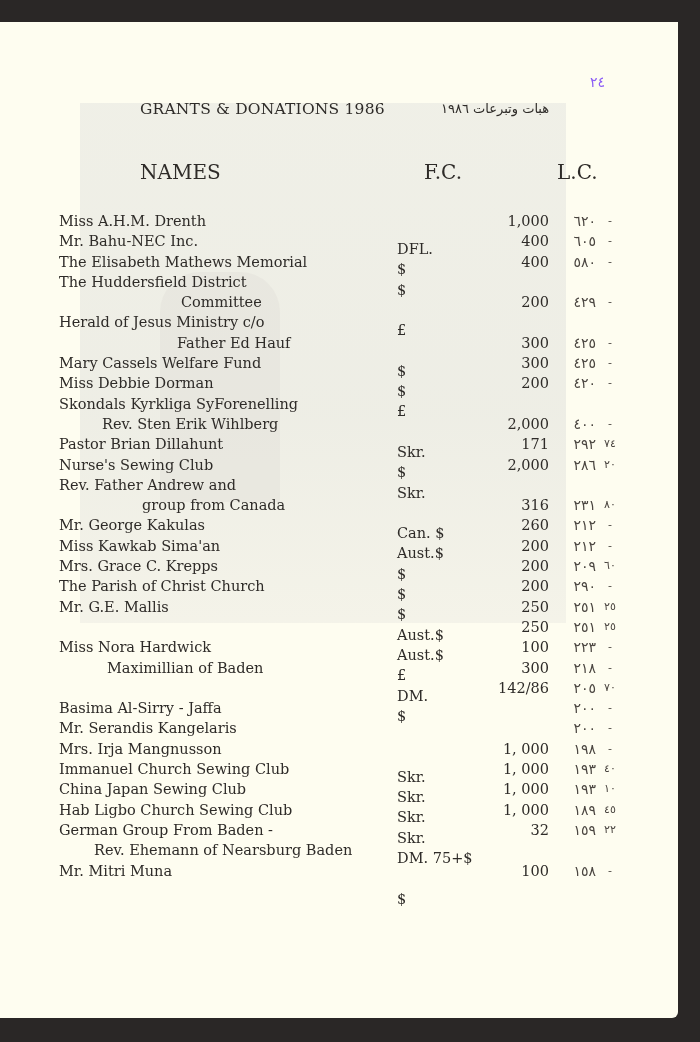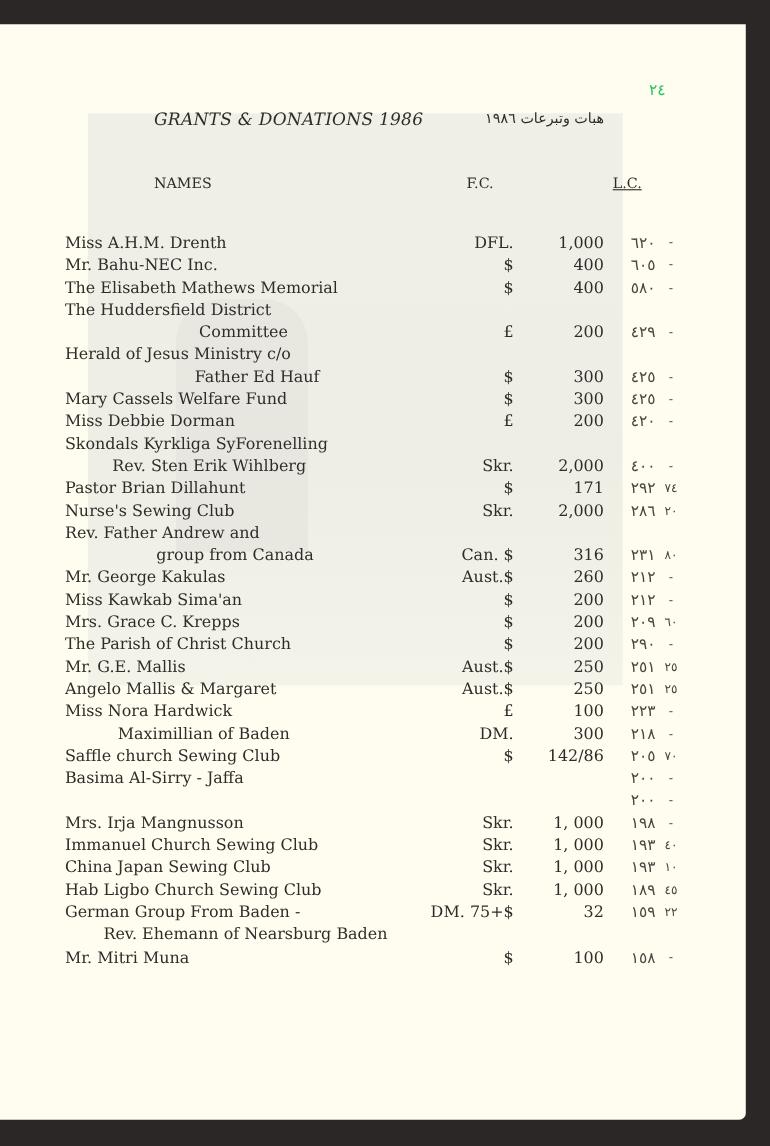--- a/index.html
+++ b/index.html
@@ -17,38 +17,38 @@
   .bleed {
     position:absolute; left:80px; top:81px; width:486px; height:520px;
     background:linear-gradient(180deg,#eeeee6 0%,#ececE4 60%,#f3f2e8 100%);
     opacity:0.9;
   }
   .bleed2 {
     position:absolute; left:160px; top:250px; width:120px; height:230px;
     background:#e3e2da; opacity:0.55; border-radius:40px 40px 0 0;
   }
   .pagenum {
-    position:absolute; left:590px; top:74px; font-size:14px; color:#22c55e;
+    position:absolute; left:590px; top:74px; font-size:14px; color:#8b5cf6;
     font-family:"DejaVu Sans",sans-serif;
   }
   .title {
-    position:absolute; left:140px; top:100px; font-size:15.5px; letter-spacing:0.2px;font-style:italic;
+    position:absolute; left:140px; top:100px; font-size:15.5px; letter-spacing:0.2px;
   }
   .title-ar {
     position:absolute; left:425px; top:101px; font-size:13px;
     font-family:"DejaVu Sans",sans-serif; direction:rtl;margin-left:16px;
   }
-  .hdr { position:absolute; top:160px; font-size:13px; }
+  .hdr { position:absolute; top:160px; font-size:20px; }
   .hdr.names { left:140px; }
   .hdr.fc { left:424px; }
-  .hdr.lc { left:557px;text-decoration:underline; }
+  .hdr.lc { left:557px; }
   .rows { position:absolute; left:59px; top:211px; width:560px; }
   .row { position:relative; height:20.3px; font-size:14.5px; line-height:20.3px; white-space:nowrap; }
   .row .name { position:absolute; left:0; }
-  .row .cur { position:absolute; left:328px; width:80px; text-align:right; }
+  .row .cur { position:absolute; left:338px; width:80px; text-align:left;margin-top:28px; }
   .row .amt { position:absolute; left:380px; width:110px; text-align:right; }
   .row .lc1 { position:absolute; left:495px; width:42px; text-align:right;
     font-family:"DejaVu Sans",sans-serif; font-size:14px; color:#4a4540; }
   .row .lc2 { position:absolute; left:540px; width:22px; text-align:center;
     font-family:"DejaVu Sans",sans-serif; font-size:11px; color:#4a4540; }
 </style>
 </head>
 <body>
 
 <div class="page">
@@ -199,55 +199,54 @@
       <span class="lc2">-</span>
     </div>
     <div class="row">
       <span class="name">Mr. G.E. Mallis</span>
       <span class="cur">Aust.$</span>
       <span class="amt">250</span>
       <span class="lc1">٢٥١</span>
       <span class="lc2">٢٥</span>
     </div>
     <div class="row">
-      <span class="name">Angelo Mallis &amp; Margaret</span>
       <span class="cur">Aust.$</span>
       <span class="amt">250</span>
       <span class="lc1">٢٥١</span>
       <span class="lc2">٢٥</span>
     </div>
     <div class="row">
       <span class="name">Miss Nora Hardwick</span>
       <span class="cur">£</span>
       <span class="amt">100</span>
       <span class="lc1">٢٢٣</span>
       <span class="lc2">-</span>
     </div>
     <div class="row">
       <span class="name" style="left: 48px;">Maximillian  of Baden</span>
       <span class="cur">DM.</span>
       <span class="amt">300</span>
       <span class="lc1">٢١٨</span>
       <span class="lc2">-</span>
     </div>
     <div class="row">
-      <span class="name">Saffle church Sewing Club</span>
       <span class="cur">$</span>
       <span class="amt">142/86</span>
       <span class="lc1">٢٠٥</span>
       <span class="lc2">٧٠</span>
     </div>
     <div class="row">
       <span class="name">Basima Al-Sirry - Jaffa</span>
       <span class="cur"></span>
       <span class="amt"></span>
       <span class="lc1">٢٠٠</span>
       <span class="lc2">-</span>
     </div>
     <div class="row">
+      <span class="name">Mr. Serandis Kangelaris</span>
       <span class="cur"></span>
       <span class="amt"></span>
       <span class="lc1">٢٠٠</span>
       <span class="lc2">-</span>
     </div>
     <div class="row">
       <span class="name">Mrs. Irja Mangnusson</span>
       <span class="cur">Skr.</span>
       <span class="amt">1, 000</span>
       <span class="lc1">١٩٨</span>

